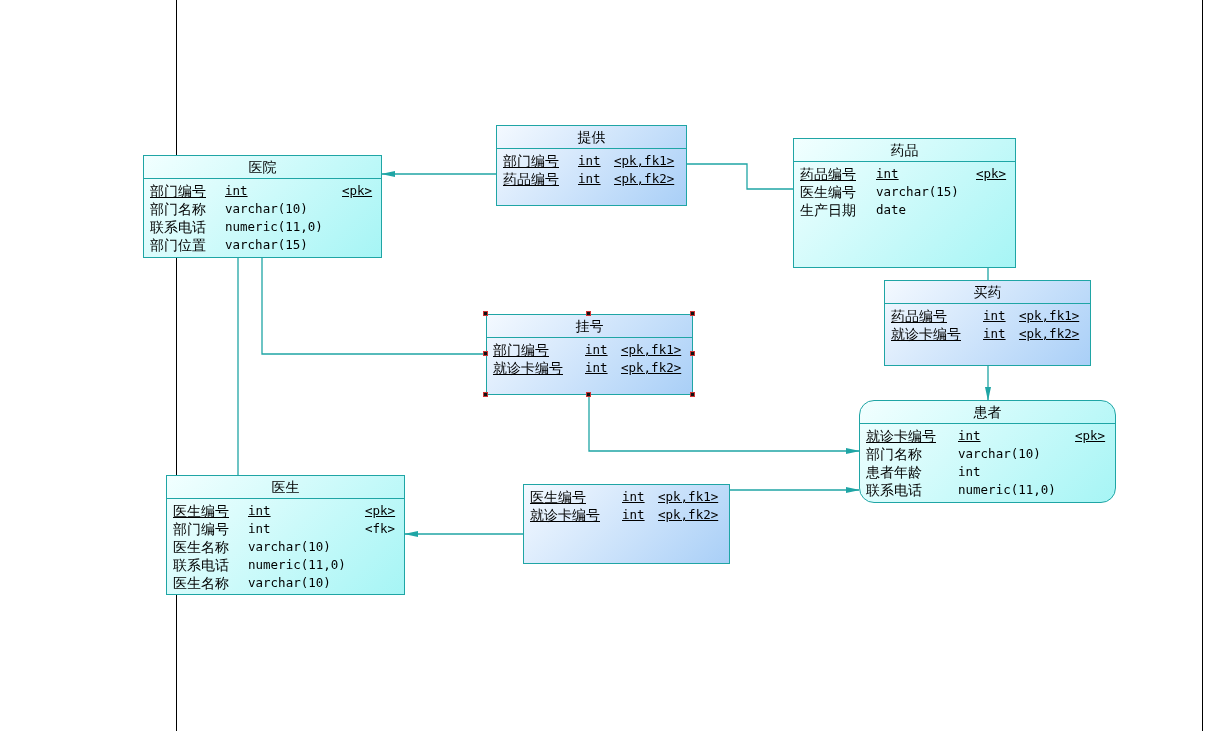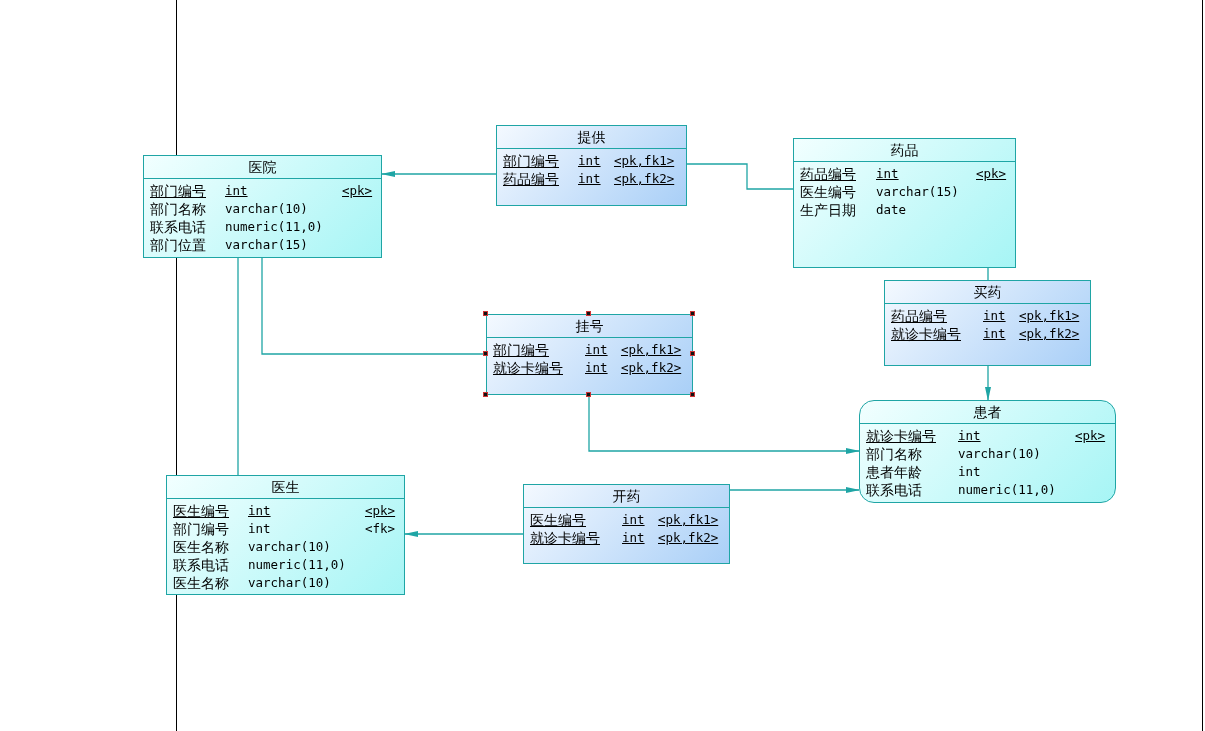--- a/index.html
+++ b/index.html
@@ -194,21 +194,20 @@
         <span class="t">numeric(11,0)</span>
       </div>
     <div class="row">
         <span class="n" style="width:75px">医生名称</span>
         <span class="t">varchar(10)</span>
       </div>
   </div>
 </div>
 
 <div class="box rel" style="left:523px;top:484px;width:207px;height:80px;">
-  <div class="title">开药</div>
   <div class="rows">
     <div class="row">
         <span class="n u" style="width:92px">医生编号</span>
         <span class="t u" style="width:36px">int</span>
         <span class="k u">&lt;pk,fk1&gt;</span>
       </div>
     <div class="row">
         <span class="n u" style="width:92px">就诊卡编号</span>
         <span class="t u" style="width:36px">int</span>
         <span class="k u">&lt;pk,fk2&gt;</span>

